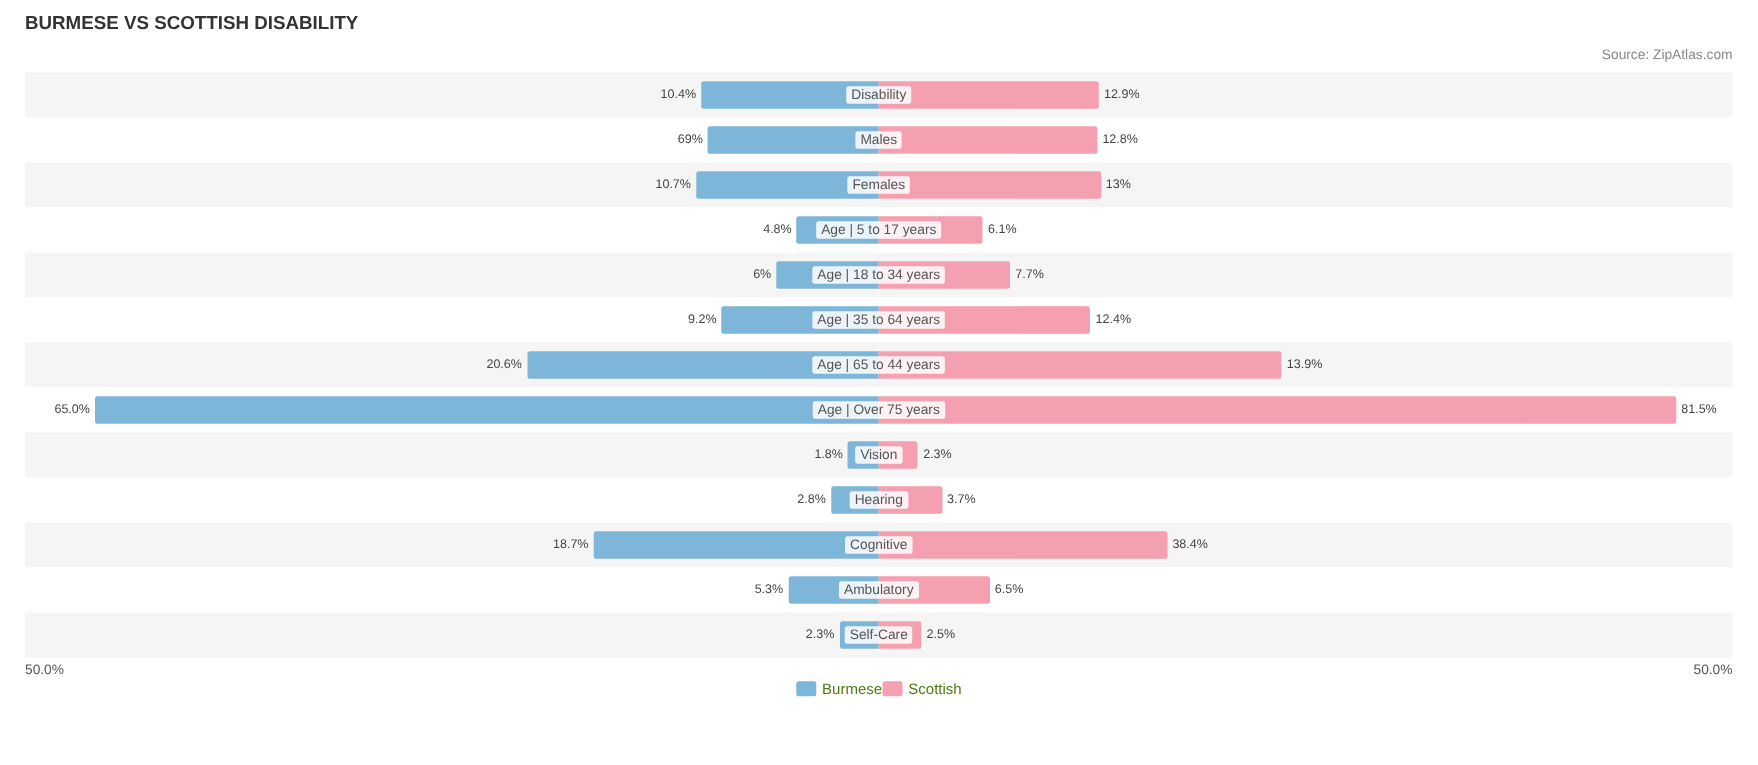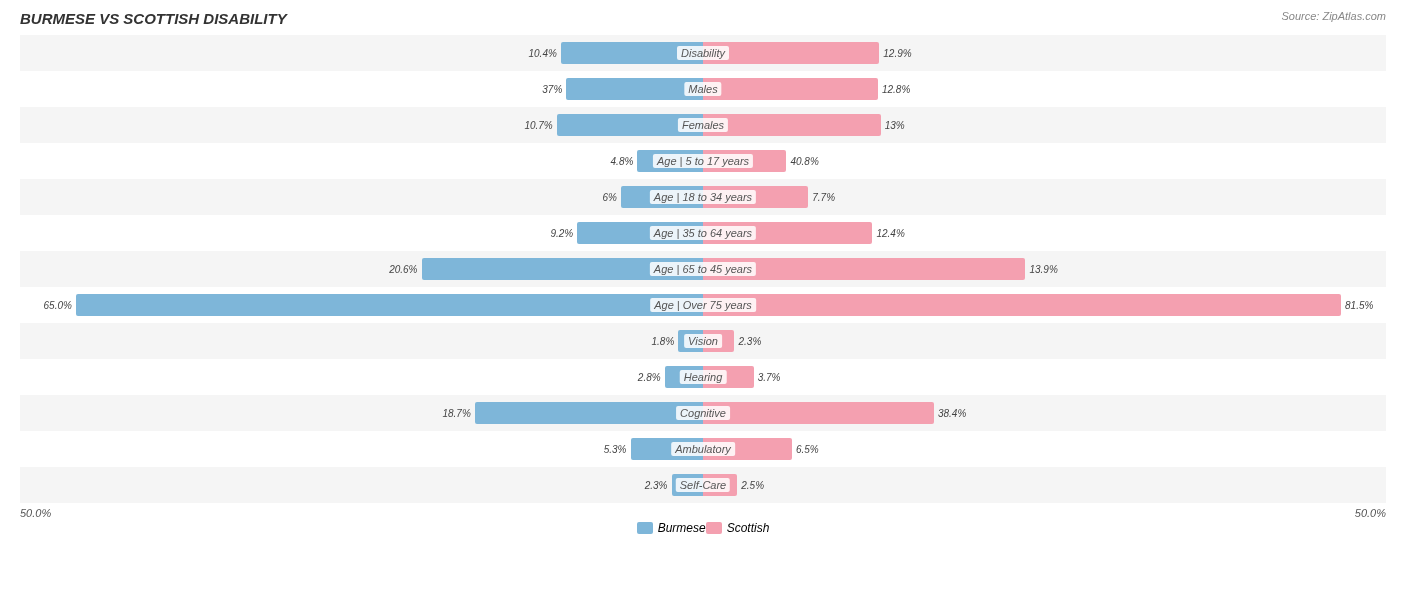--- a/index.html
+++ b/index.html
@@ -9,38 +9,38 @@
       width: 1406px;
       height: 612px;
       overflow: hidden;
       position: relative;
     }
     .chart-container {
       width: 1406px;
       height: 612px;
       padding: 10px 20px 30px 20px;
       position: relative;
-      font-style: italic;
     }
     .title-row {
       display: flex;
       justify-content: space-between;
       align-items: flex-start;
       margin-bottom: 8px;
     }
     .chart-title {
       font-size: 15px;
       font-weight: bold;
       color: #333;
       text-transform: uppercase;
     }
     .source {
       font-size: 11px;
       color: #888;
       text-align: center;
+      margin-top: 28px;
     }
     .bars-area {
       position: relative;
       width: 100%;
     }
     .bar-row {
       display: flex;
       align-items: center;
       height: 36px;
       position: relative;
@@ -117,21 +117,21 @@
       margin-top: 4px;
       padding: 0 0;
       font-size: 11px;
       color: #555;
     }
     .legend-row {
       display: flex;
       justify-content: center;
       margin-top: 2px;
       font-size: 12px;
-      color: #000000;
+      color: #4d7c0f;
     }
     .legend-item {
       display: flex;
       align-items: center;
       gap: 5px;
     }
     .legend-swatch {
       width: 16px;
       height: 12px;
       border-radius: 2px;
@@ -156,40 +156,40 @@
           <div class="center-label">Disability</div>
           <div class="burmese-val" style="margin-right: 10.7%;">10.4%</div>
           <div class="scottish-val" style="margin-left: 13.2%;">12.9%</div>
         </div>
       </div>
       <div class="bar-row">
         <div class="bar-inner">
           <div class="burmese-bar" style="width: 10%;"></div>
           <div class="scottish-bar" style="width: 12.8%;"></div>
           <div class="center-label">Males</div>
-          <div class="burmese-val" style="margin-right: 10.3%;">37%</div>
+          <div class="burmese-val" style="margin-right: 10.3%;">69%</div>
           <div class="scottish-val" style="margin-left: 13.1%;">12.8%</div>
         </div>
       </div>
       <div class="bar-row">
         <div class="bar-inner">
           <div class="burmese-bar" style="width: 10.7%;"></div>
           <div class="scottish-bar" style="width: 13%;"></div>
           <div class="center-label">Females</div>
           <div class="burmese-val" style="margin-right: 11%;">10.7%</div>
           <div class="scottish-val" style="margin-left: 13.3%;">13%</div>
         </div>
       </div>
       <div class="bar-row">
         <div class="bar-inner">
           <div class="burmese-bar" style="width: 4.8%;"></div>
           <div class="scottish-bar" style="width: 6.1%;"></div>
           <div class="center-label">Age | 5 to 17 years</div>
           <div class="burmese-val" style="margin-right: 5.1%;">4.8%</div>
-          <div class="scottish-val" style="margin-left: 6.4%;">40.8%</div>
+          <div class="scottish-val" style="margin-left: 6.4%;">6.1%</div>
         </div>
       </div>
       <div class="bar-row">
         <div class="bar-inner">
           <div class="burmese-bar" style="width: 6%;"></div>
           <div class="scottish-bar" style="width: 7.7%;"></div>
           <div class="center-label">Age | 18 to 34 years</div>
           <div class="burmese-val" style="margin-right: 6.3%;">6%</div>
           <div class="scottish-val" style="margin-left: 8%;">7.7%</div>
         </div>
@@ -200,21 +200,21 @@
           <div class="scottish-bar" style="width: 12.4%;"></div>
           <div class="center-label">Age | 35 to 64 years</div>
           <div class="burmese-val" style="margin-right: 9.5%;">9.2%</div>
           <div class="scottish-val" style="margin-left: 12.7%;">12.4%</div>
         </div>
       </div>
       <div class="bar-row">
         <div class="bar-inner">
           <div class="burmese-bar" style="width: 20.6%;"></div>
           <div class="scottish-bar" style="width: 23.6%;"></div>
-          <div class="center-label">Age | 65 to 45 years</div>
+          <div class="center-label">Age | 65 to 44 years</div>
           <div class="burmese-val" style="margin-right: 20.9%; margin-left: 22px;">20.6%</div>
           <div class="scottish-val" style="margin-left: 23.9%;">13.9%</div>
         </div>
       </div>
       <div class="bar-row">
         <div class="bar-inner">
           <div class="burmese-bar" style="width: 45.9%;"></div>
           <div class="scottish-bar" style="width: 46.7%;"></div>
           <div class="center-label">Age | Over 75 years</div>
           <div class="burmese-val" style="margin-right: 46.2%;">65.0%</div>

